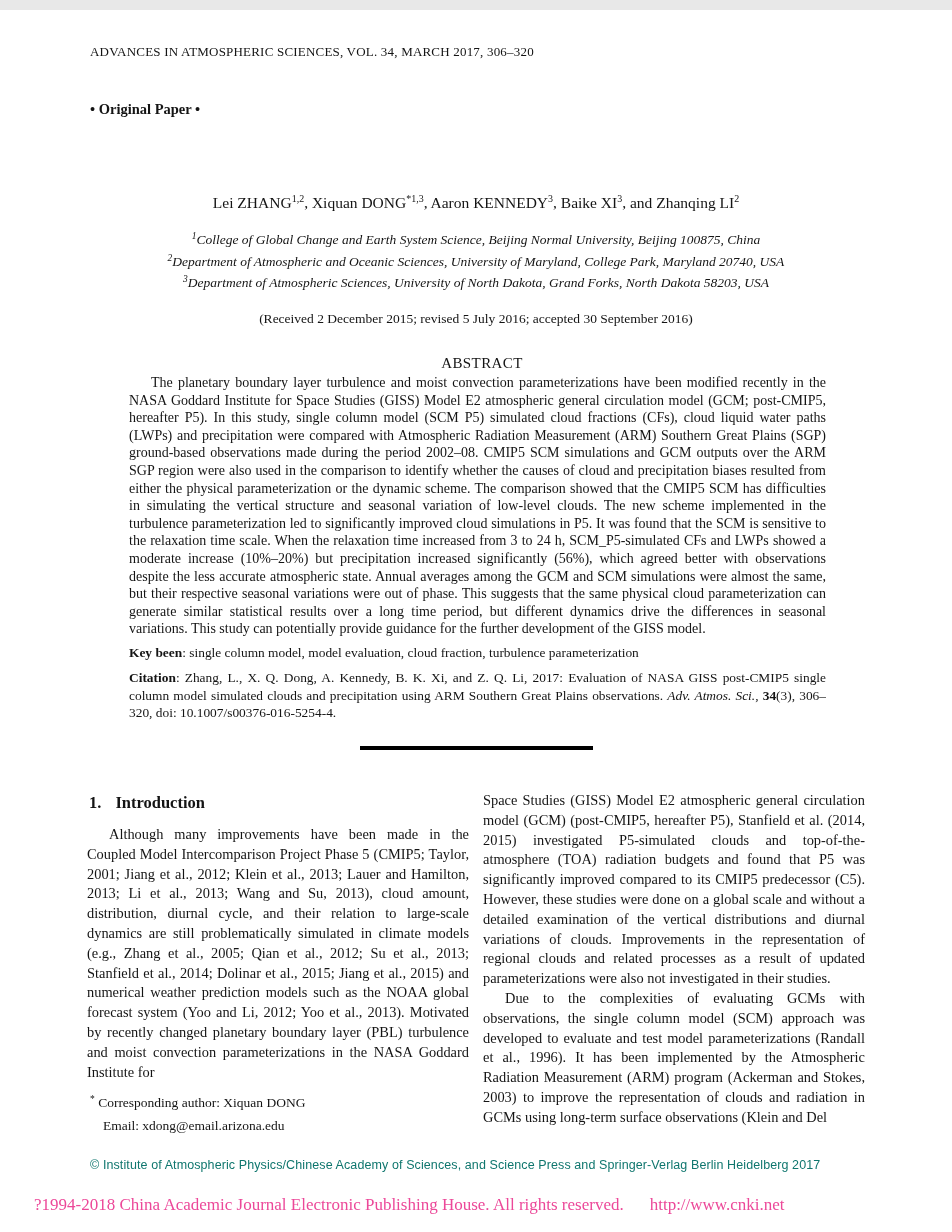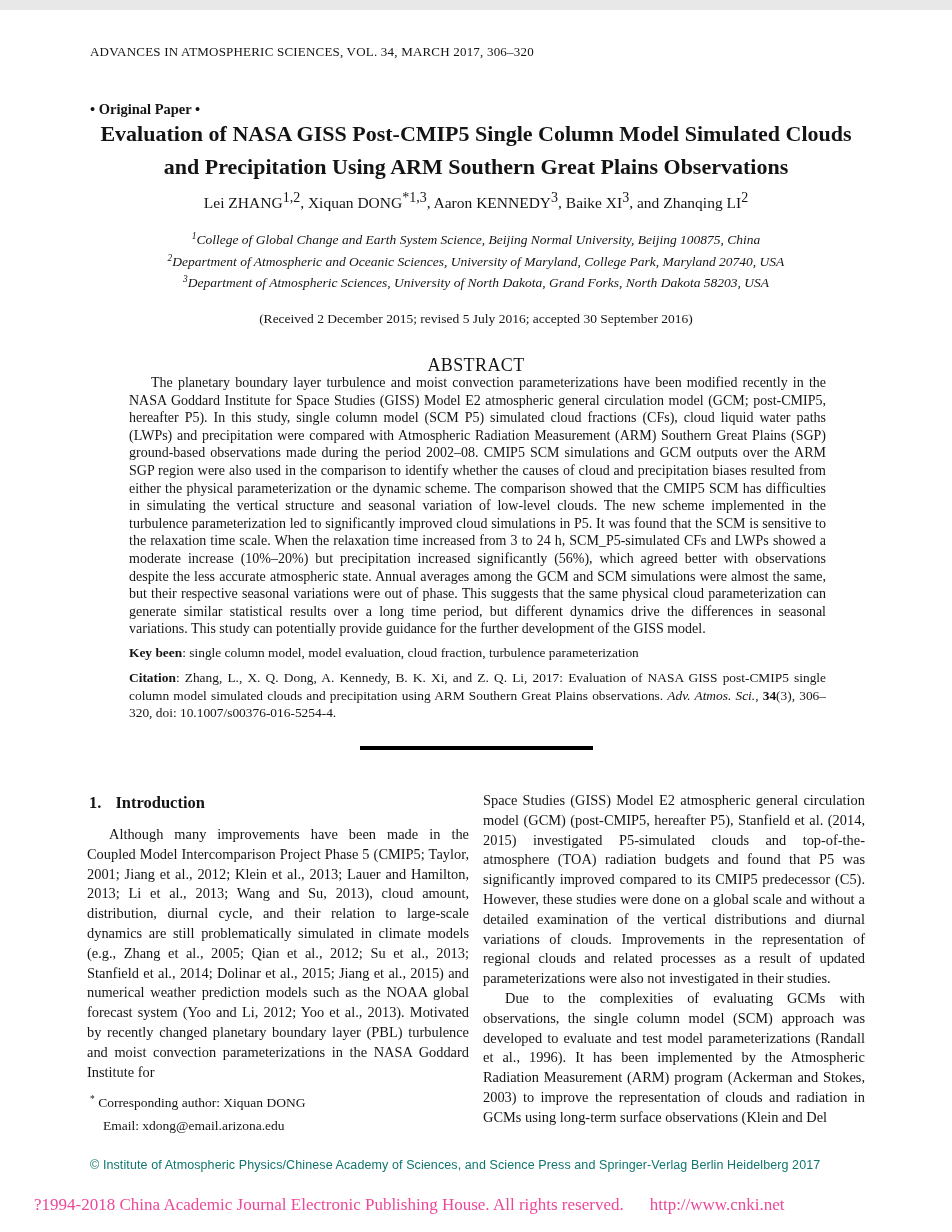--- a/index.html
+++ b/index.html
@@ -13,25 +13,25 @@
     margin:10px auto;
     padding-left:25px;
   }
   .abs{position:absolute;}
   .center{text-align:center;}
   .justify{text-align:justify;}
   .journal-header{left:90px;top:34px;width:772px;font-size:13px;letter-spacing:.2px;}
   .article-type{left:90px;top:91px;font-size:14.5px;font-weight:bold;}
   .paper-title{left:90px;top:107px;width:772px;font-size:22px;font-weight:bold;line-height:33px;}
   .authors-line{left:90px;top:184px;width:772px;font-size:15.5px;}
-  .authors-line sup{font-size:14px;}
+  .authors-line sup{font-size:10px;}
   .affiliations{left:90px;top:219px;width:772px;font-size:13.5px;line-height:21.5px;font-style:italic;}
   .affiliations sup{font-size:9.5px;}
   .received-line{left:90px;top:301px;width:772px;font-size:13.5px;}
-  .abstract-heading{left:90px;top:345px;width:772px;font-size:18px;letter-spacing:.4px;}
+  .abstract-heading{left:96px;top:345px;width:772px;font-size:15px;letter-spacing:.4px;}
   .abstract-body{left:129px;top:364px;width:697px;font-size:14px;line-height:17.6px;text-indent:22px;}
   .keywords-line{left:129px;top:634px;width:697px;font-size:13.4px;line-height:17.6px;}
   .citation-block{left:129px;top:659px;width:697px;font-size:13.4px;line-height:17.6px;}
   .divider-rule{left:360px;top:736px;width:233px;height:4px;background:#000;}
   .two-columns{left:87px;top:781px;width:778px;display:flex;gap:14px;}
   .col{width:382px;}
   .section-heading{font-size:16.5px;font-weight:bold;margin:2px 0 12px 2px;}
   .section-heading .sec-num{margin-right:14px;}
   .body-par{font-size:14.4px;line-height:19.8px;text-align:justify;margin:0;}
   .indent{text-indent:22px;}
@@ -45,24 +45,20 @@
 </style>
 </head>
 <body>
 
 <div class="page">
 
   <div class="abs journal-header">ADVANCES IN ATMOSPHERIC SCIENCES, VOL. 34, MARCH 2017, 306–320</div>
 
   <div class="abs article-type">• Original Paper •</div>
 
-  <div class="abs paper-title center">
-    <span>Evaluation of NASA GISS Post-CMIP5 Single Column Model Simulated Clouds</span><br>
-    <span>and Precipitation Using ARM Southern Great Plains Observations</span>
-  </div>
 
   <div class="abs authors-line center"><span>Lei ZHANG</span><sup>1,2</sup><span>, Xiquan DONG</span><sup>*1,3</sup><span>, Aaron KENNEDY</span><sup>3</sup><span>, Baike XI</span><sup>3</sup><span>, and Zhanqing LI</span><sup>2</sup></div>
 
   <div class="abs affiliations center">
     <div><sup>1</sup><span>College of Global Change and Earth System Science, Beijing Normal University, Beijing 100875, China</span></div>
     <div><sup>2</sup><span>Department of Atmospheric and Oceanic Sciences, University of Maryland, College Park, Maryland 20740, USA</span></div>
     <div><sup>3</sup><span>Department of Atmospheric Sciences, University of North Dakota, Grand Forks, North Dakota 58203, USA</span></div>
   </div>
 
   <div class="abs received-line center">(Received 2 December 2015; revised 5 July 2016; accepted 30 September 2016)</div>

